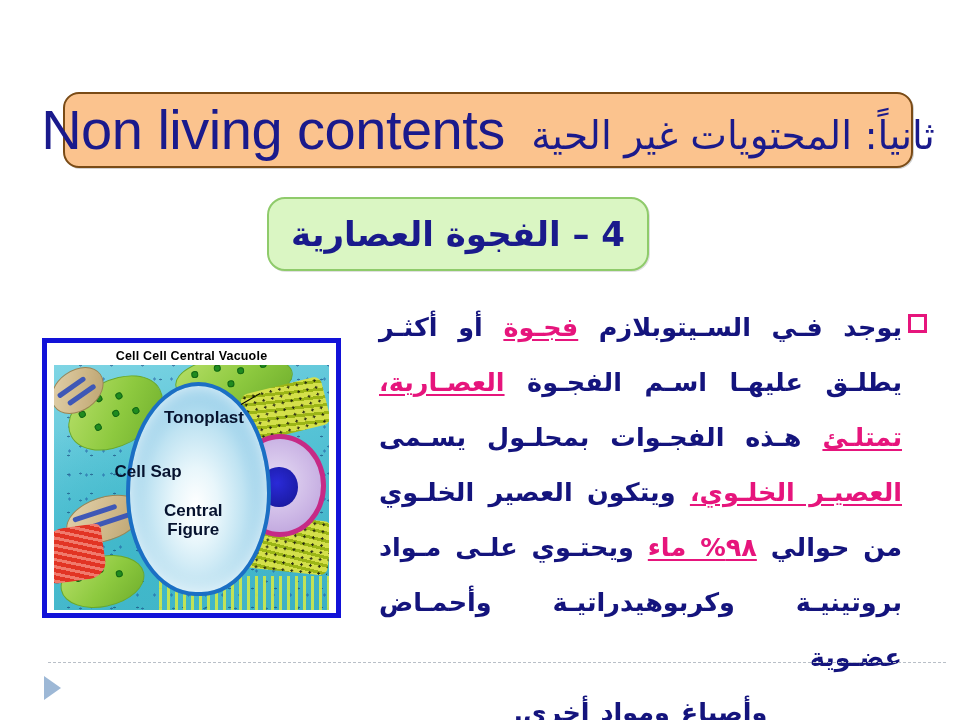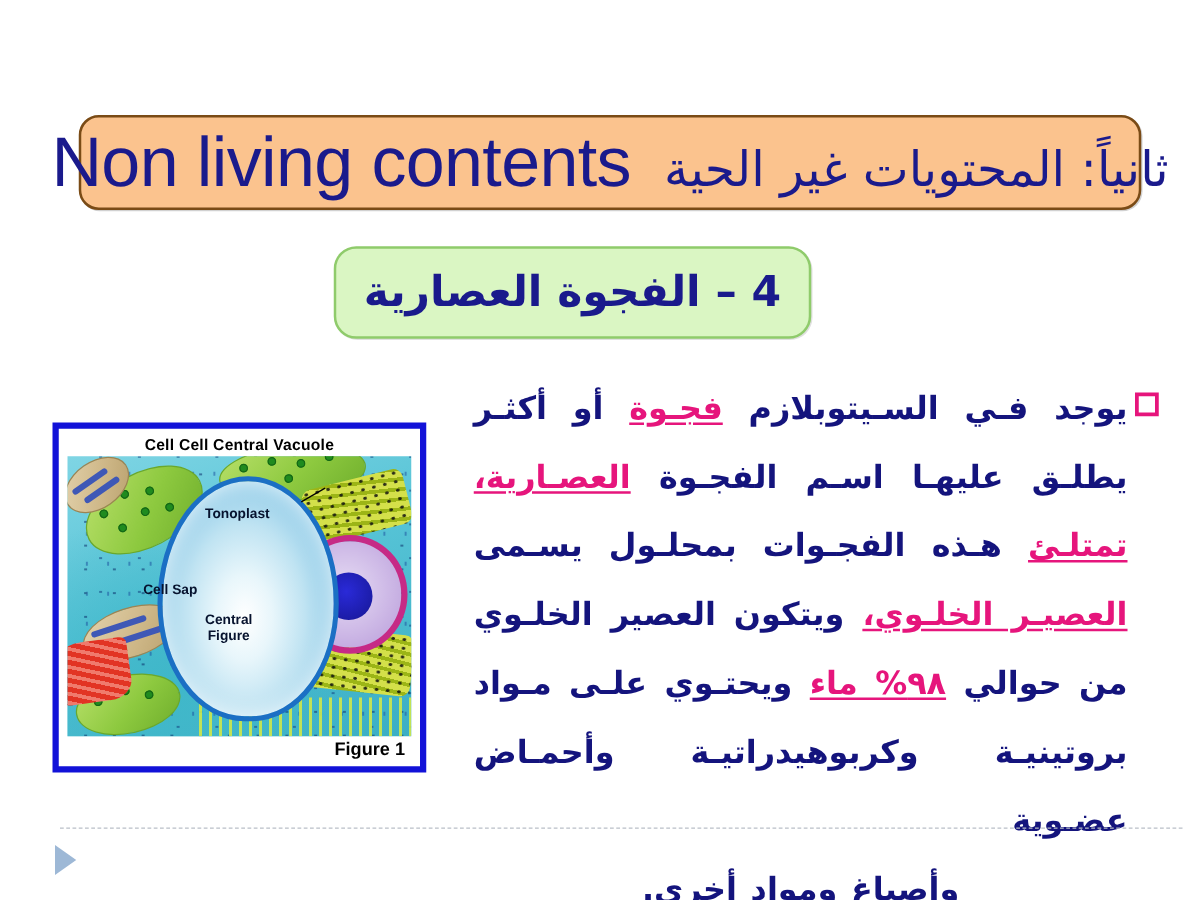--- a/index.html
+++ b/index.html
@@ -217,29 +217,29 @@
   .fringe {
     position: absolute;
     left: 38%; right: 0; bottom: 0;
     height: 14%;
     background: repeating-linear-gradient(90deg, #cfe84a 0px, #cfe84a 3px, transparent 3px, transparent 8px);
     opacity: .9;
   }
   .cell-label {
     position: absolute;
     font-family: "Liberation Sans", "DejaVu Sans", sans-serif;
-    font-size: 11px;
+    font-size: 17px;
     font-weight: bold;
     color: #06122e;
     white-space: nowrap;
     text-align: center;
     line-height: 1.1;
   }
   .cell-label.tonoplast { left: 40%; top: 18%; }
-  .cell-label.cellsap   { left: 22%; top: 40%; margin-top: 11px; }
+  .cell-label.cellsap   { left: 22%; top: 40%; }
   .cell-label.central   { left: 40%; top: 56%; }
   .tono-leader {
     position: absolute;
     left: 68%; top: 16%;
     width: 22px; height: 1px;
     background: #000;
     transform: rotate(-30deg);
     transform-origin: left center;
   }
   .figure-caption-bottom {
@@ -383,21 +383,20 @@
 
         <div class="tono-leader"></div>
         <div class="cell-label tonoplast">Tonoplast</div>
         <div class="cell-label cellsap">Cell Sap</div>
         <div class="cell-label central">
           <span>Central</span><br>
           <span>Figure</span>
         </div>
       </div>
 
-      <div class="figure-caption-bottom">Figure 1</div>
     </div>
   </div>
 
   <div class="body-block">
     <div class="bullet-line">
       <div class="bullet-sq"></div>
       <div class="para">
         <span id="paragraph-runs"><span>يوجد فـي السـيتوبلازم </span><span class="hl">فجـوة</span><span> أو أكثـر يطلـق عليهـا اسـم الفجـوة </span><span class="hl">العصـارية،</span><span> </span><span class="hl">تمتلـئ</span><span> هـذه الفجـوات بمحلـول يسـمى </span><span class="hl">العصيـر الخلـوي،</span><span> ويتكون العصير الخلـوي من حوالي </span><span class="hl">٩٨% ماء</span><span> ويحتـوي علـى مـواد بروتينيـة وكربوهيدراتيـة وأحمـاض عضـوية </span></span>
         <span class="last-line">وأصباغ ومواد أخرى.</span>
       </div>

